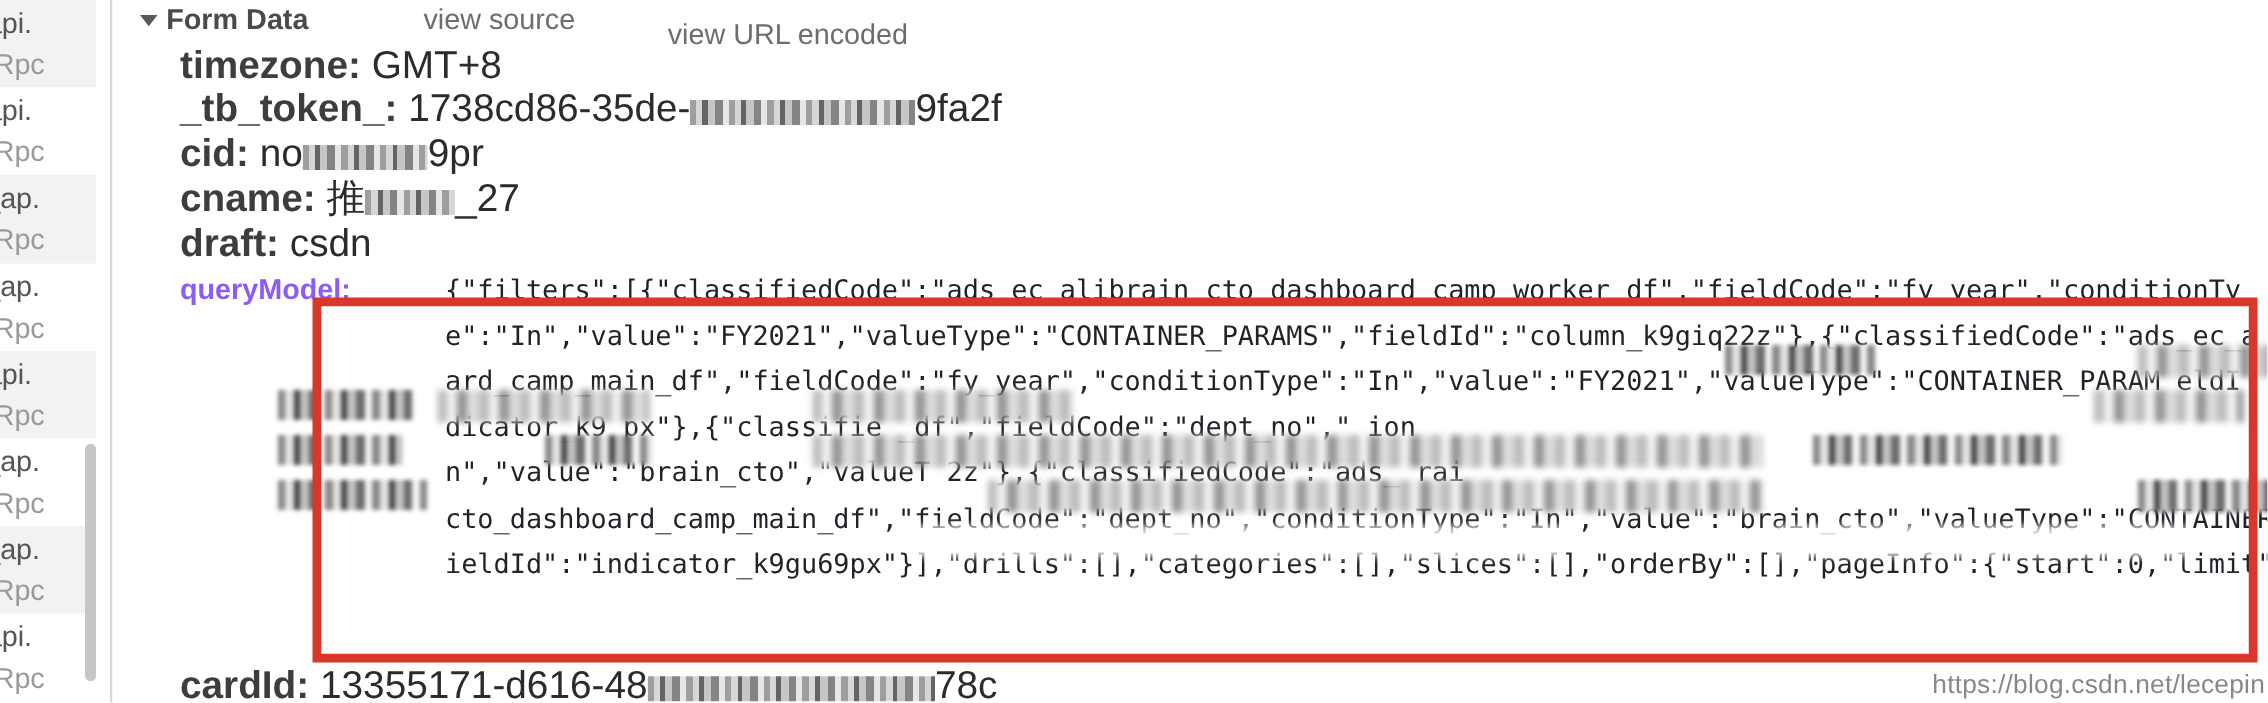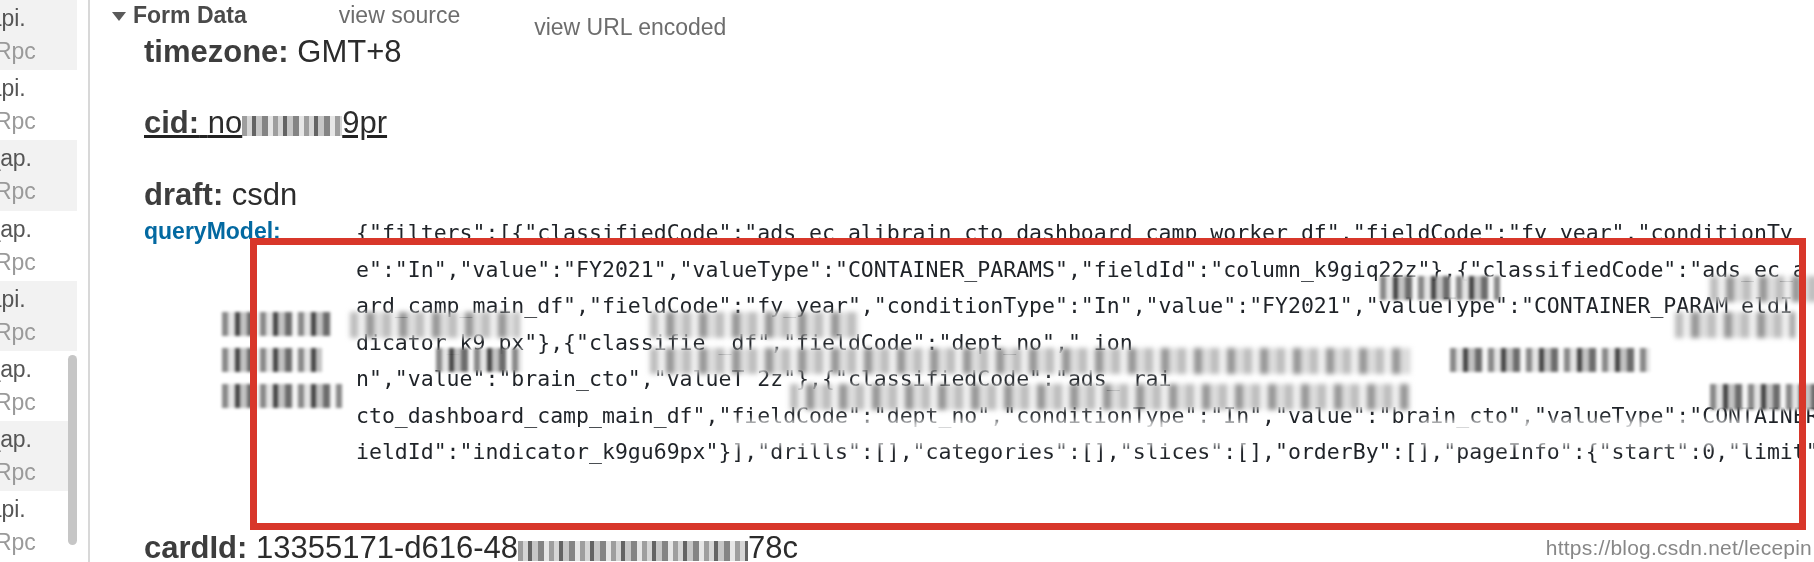--- a/index.html
+++ b/index.html
@@ -158,21 +158,21 @@
   #querymodel-row {
     position: absolute;
     left: 54px;
     top: 216px;
     font-size: 23px;
     line-height: 30px;
     white-space: nowrap;
   }
   #querymodel-key {
     font-weight: bold;
-    color: #0369a1;
+    color: #8b5cf6;
     font-size: 23px;
   }
 
   #json-block {
     position: absolute;
     left: 266px;
     top: 215px;
     width: 1560px;
     font-family: "DejaVu Sans Mono", "Liberation Mono", monospace;
     font-size: 21.5px;
@@ -290,26 +290,34 @@
       <span id="formdata-title">Form Data</span>
       <span class="header-link" id="link-view-source">view source</span>
       <span class="header-link" id="link-view-url">view URL encoded</span>
     </div>
 
     <div class="kv-row" style="top:37px;">
       <span class="kv-key">timezone:</span>
       <span class="kv-val">GMT+8</span>
     </div>
 
-
-    <div class="kv-row" style="top:108px;text-decoration:underline;">
+    <div class="kv-row" style="top:72px;">
+      <span class="kv-key">_tb_token_:</span>
+      <span class="kv-val">1738cd86-35de-</span><span class="mosaic" style="width:180px;"></span><span class="kv-val">9fa2f</span>
+    </div>
+
+    <div class="kv-row" style="top:108px;">
       <span class="kv-key">cid:</span>
       <span class="kv-val">no</span><span class="mosaic" style="width:100px;"></span><span class="kv-val">9pr</span>
     </div>
 
+    <div class="kv-row" style="top:144px;">
+      <span class="kv-key">cname:</span>
+      <span class="kv-val">推</span><span class="mosaic" style="width:72px;"></span><span class="kv-val">_27</span>
+    </div>
 
     <div class="kv-row" style="top:180px;">
       <span class="kv-key">draft:</span>
       <span class="kv-val">csdn</span>
     </div>
 
     <div id="querymodel-row">
       <span id="querymodel-key">queryModel:</span>
     </div>
 

